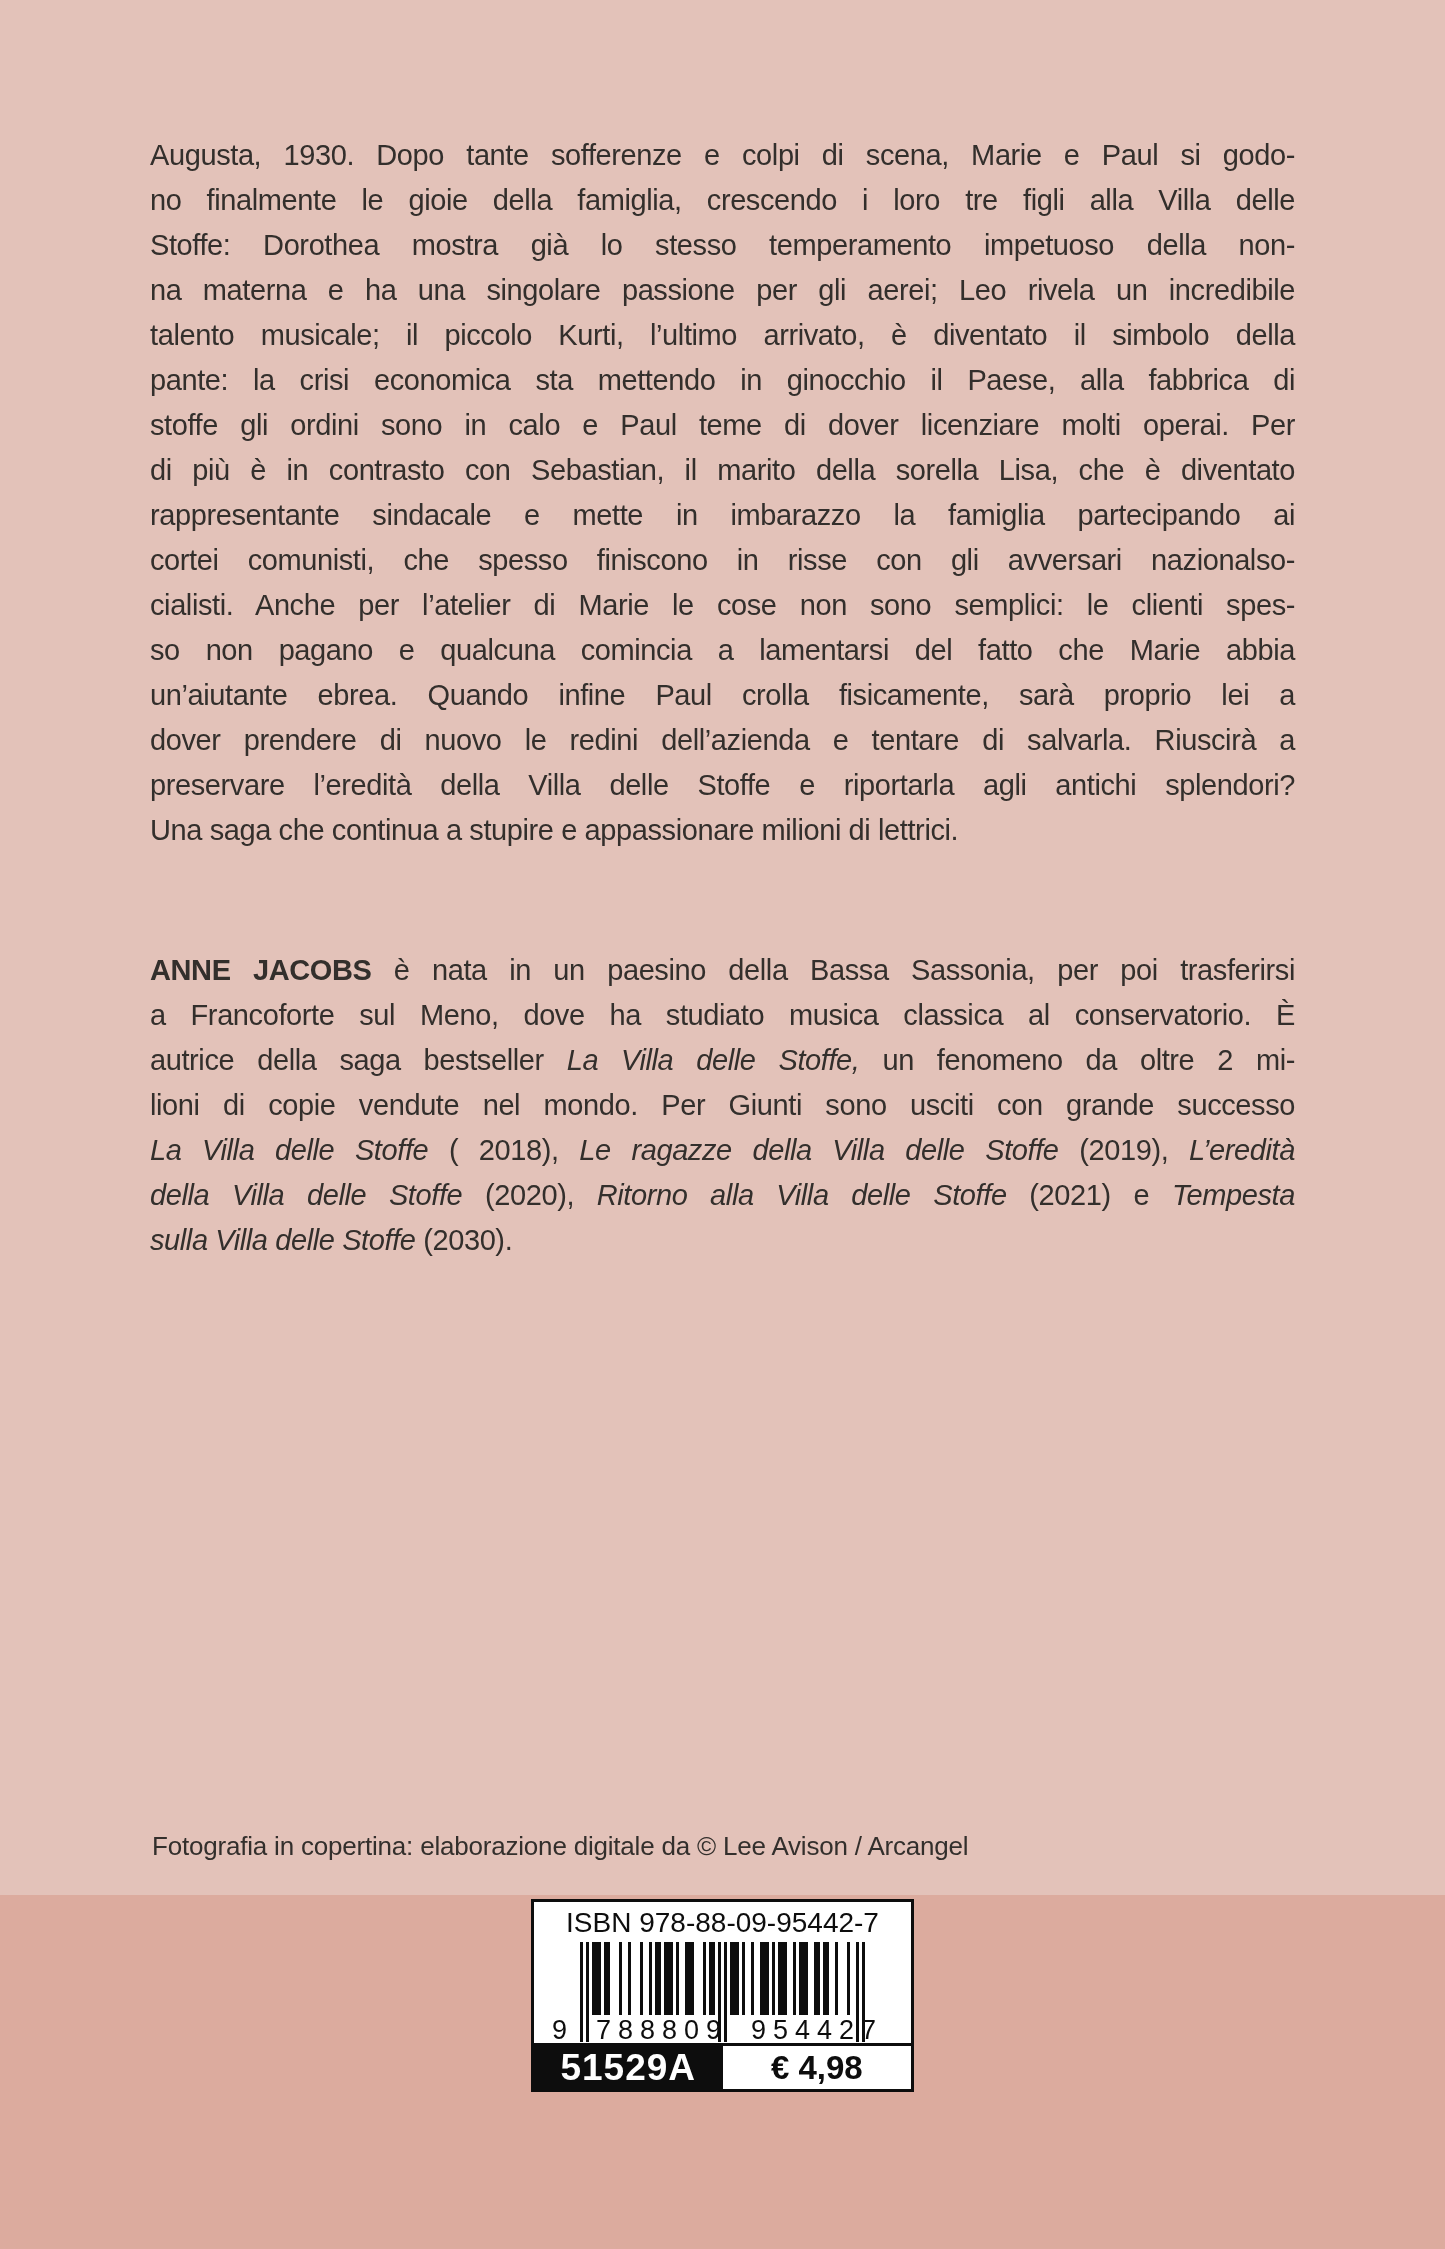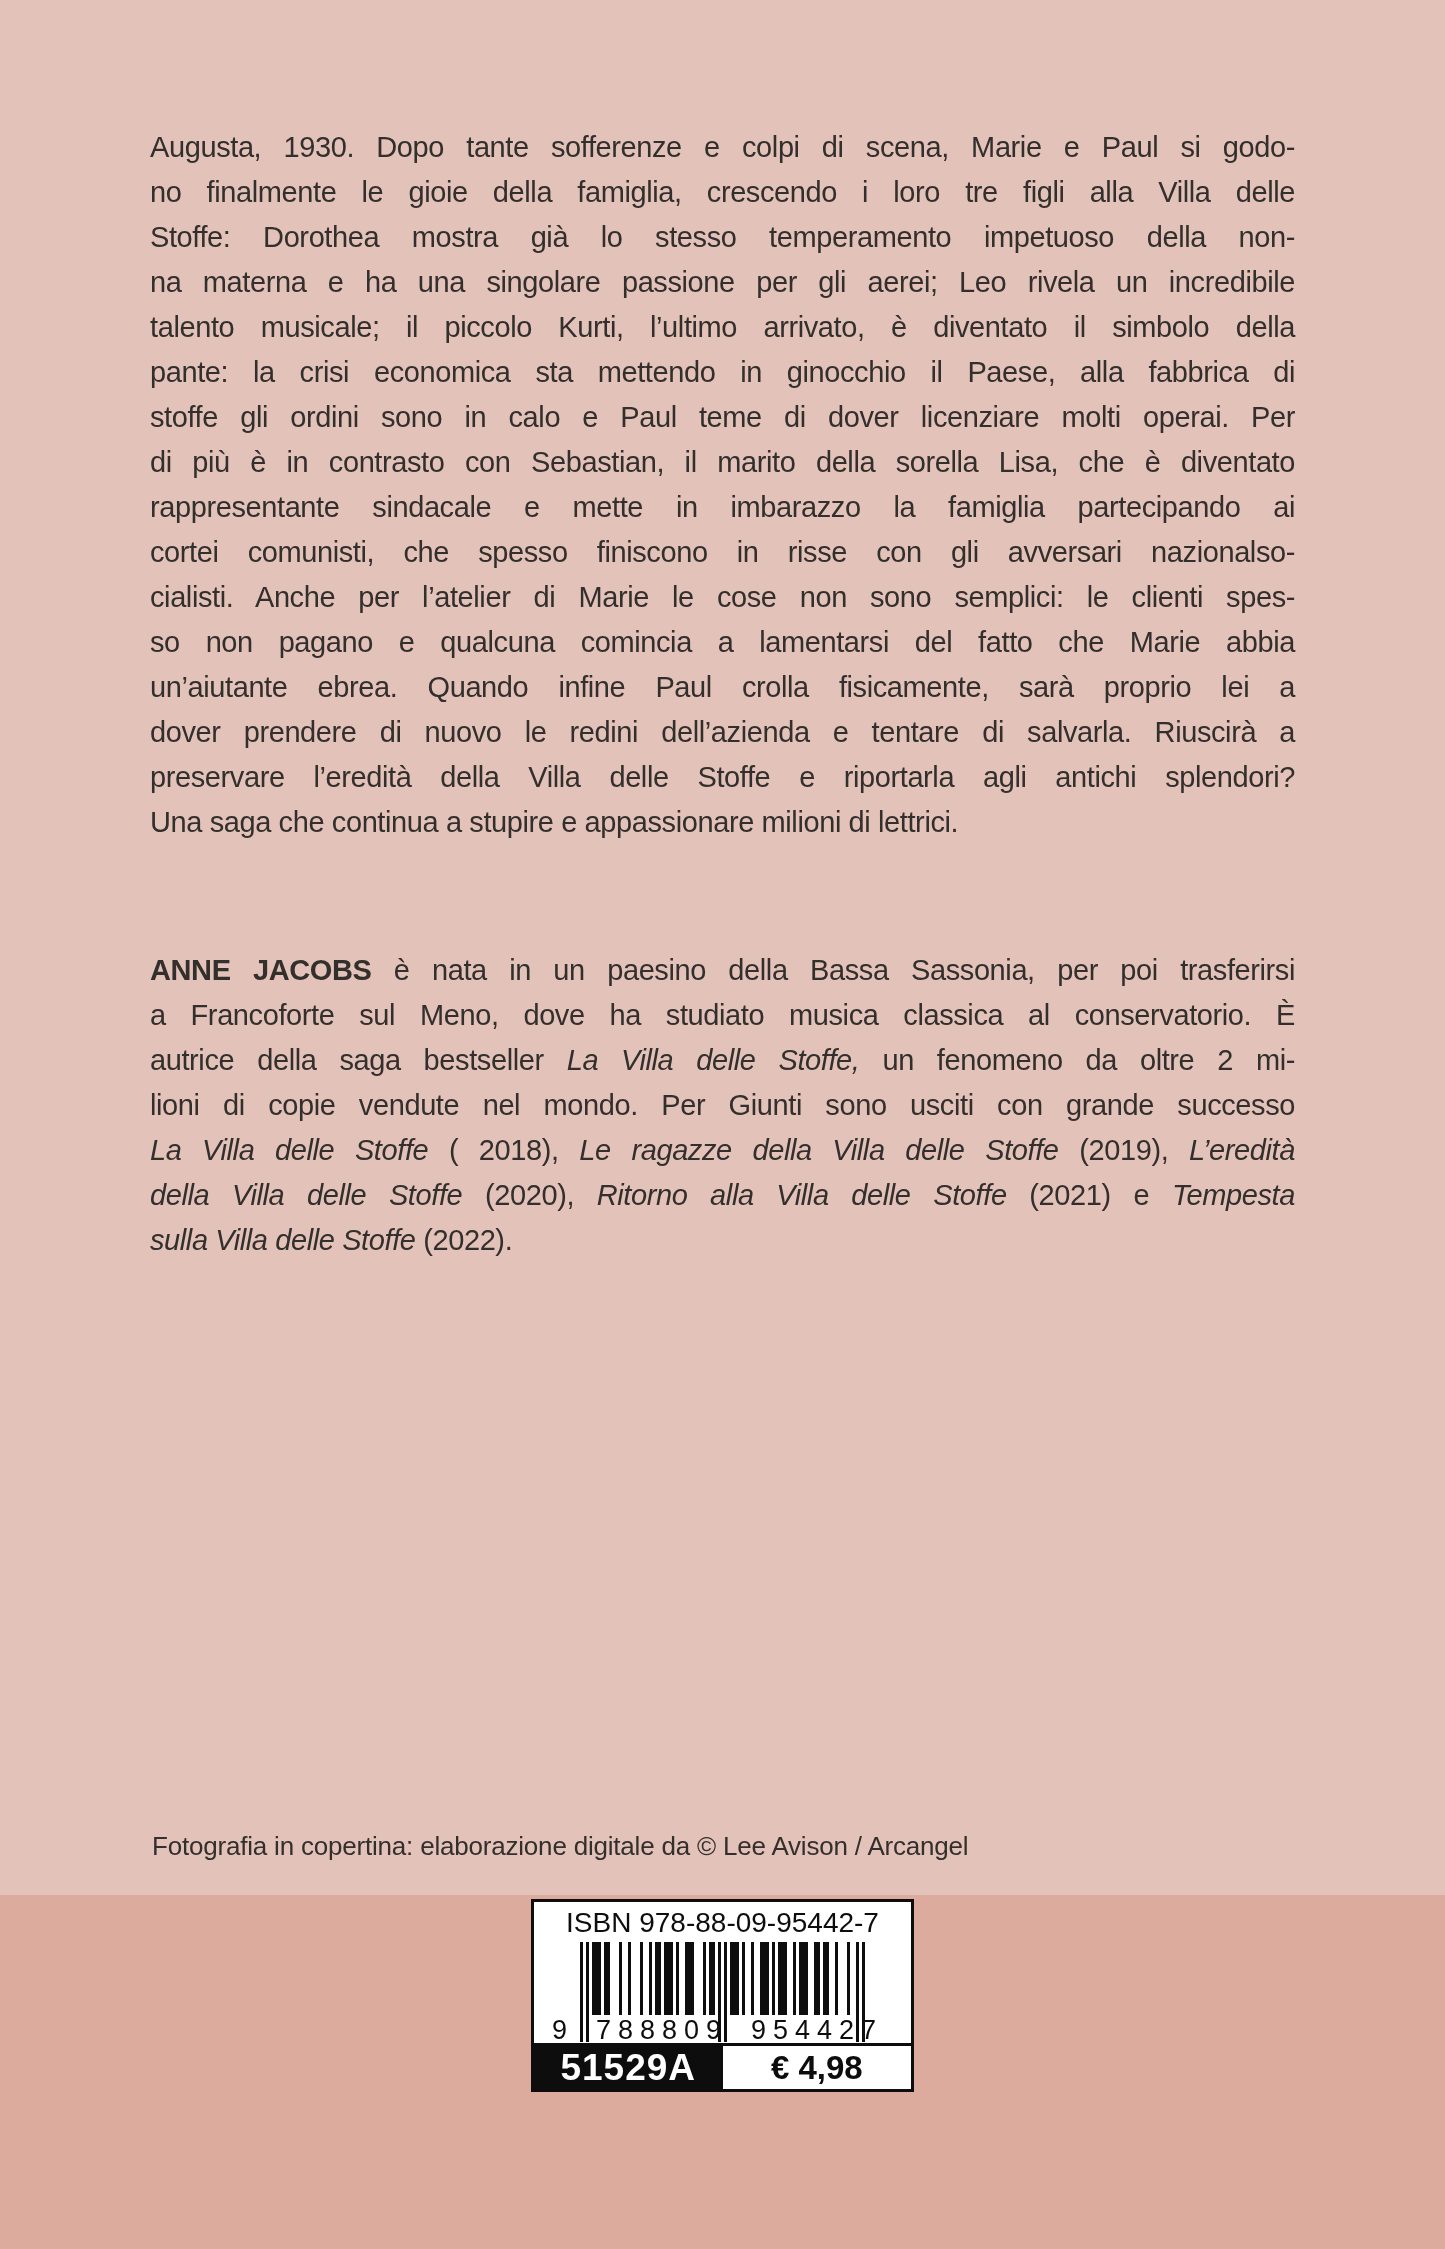--- a/index.html
+++ b/index.html
@@ -12,21 +12,21 @@
     overflow: hidden;
   }
   .band {
     position: absolute; left: 0; top: 1895px;
     width: 100%; height: 354px;
     background: var(--bg_band, #dcab9e);
   }
   .text-block {
     position: absolute; left: 150px; width: 1145px;
   }
-  .synopsis { top: 125px; }
+  .synopsis { top: 133px; }
   .bio { top: 948px; }
   .line {
     height: 45px; line-height: 45px;
     font-size: 29px; letter-spacing: -0.4px;
     text-align: justify; text-align-last: justify;
     white-space: normal; overflow: visible;
   }
   .line.last { text-align-last: left; }
   .line span.b { font-weight: bold; }
   .line span.i { font-style: italic; }
@@ -100,21 +100,21 @@
     <div class="line last"><span>Una saga che continua a stupire e appassionare milioni di lettrici.</span></div>
   </div>
 
 <div class="text-block bio">
     <div class="line"><span class="b">ANNE JACOBS</span><span> è nata in un paesino della Bassa Sassonia, per poi trasferirsi</span></div>
     <div class="line"><span>a Francoforte sul Meno, dove ha studiato musica classica al conservatorio. È</span></div>
     <div class="line"><span>autrice della saga bestseller </span><span class="i">La Villa delle Stoffe,</span><span> un fenomeno da oltre 2 mi-</span></div>
     <div class="line"><span>lioni di copie vendute nel mondo. Per Giunti sono usciti con grande successo</span></div>
     <div class="line"><span class="i">La Villa delle Stoffe</span><span> ( 2018), </span><span class="i">Le ragazze della Villa delle Stoffe</span><span> (2019), </span><span class="i">L’eredità</span></div>
     <div class="line"><span class="i">della Villa delle Stoffe</span><span> (2020), </span><span class="i">Ritorno alla Villa delle Stoffe</span><span> (2021) e </span><span class="i">Tempesta</span></div>
-    <div class="line last"><span class="i">sulla Villa delle Stoffe</span><span> (2022).</span></div>
+    <div class="line last"><span class="i">sulla Villa delle Stoffe</span><span> (2030).</span></div>
   </div>
 
 <div class="credit">Fotografia in copertina: elaborazione digitale da © Lee Avison / Arcangel</div>
 
 <div class="band"></div>
 
 <div class="barcode-box">
   <div class="isbn-label">ISBN 978-88-09-95442-7</div>
   <div class="bars-wrap">
     <div class="bars">

